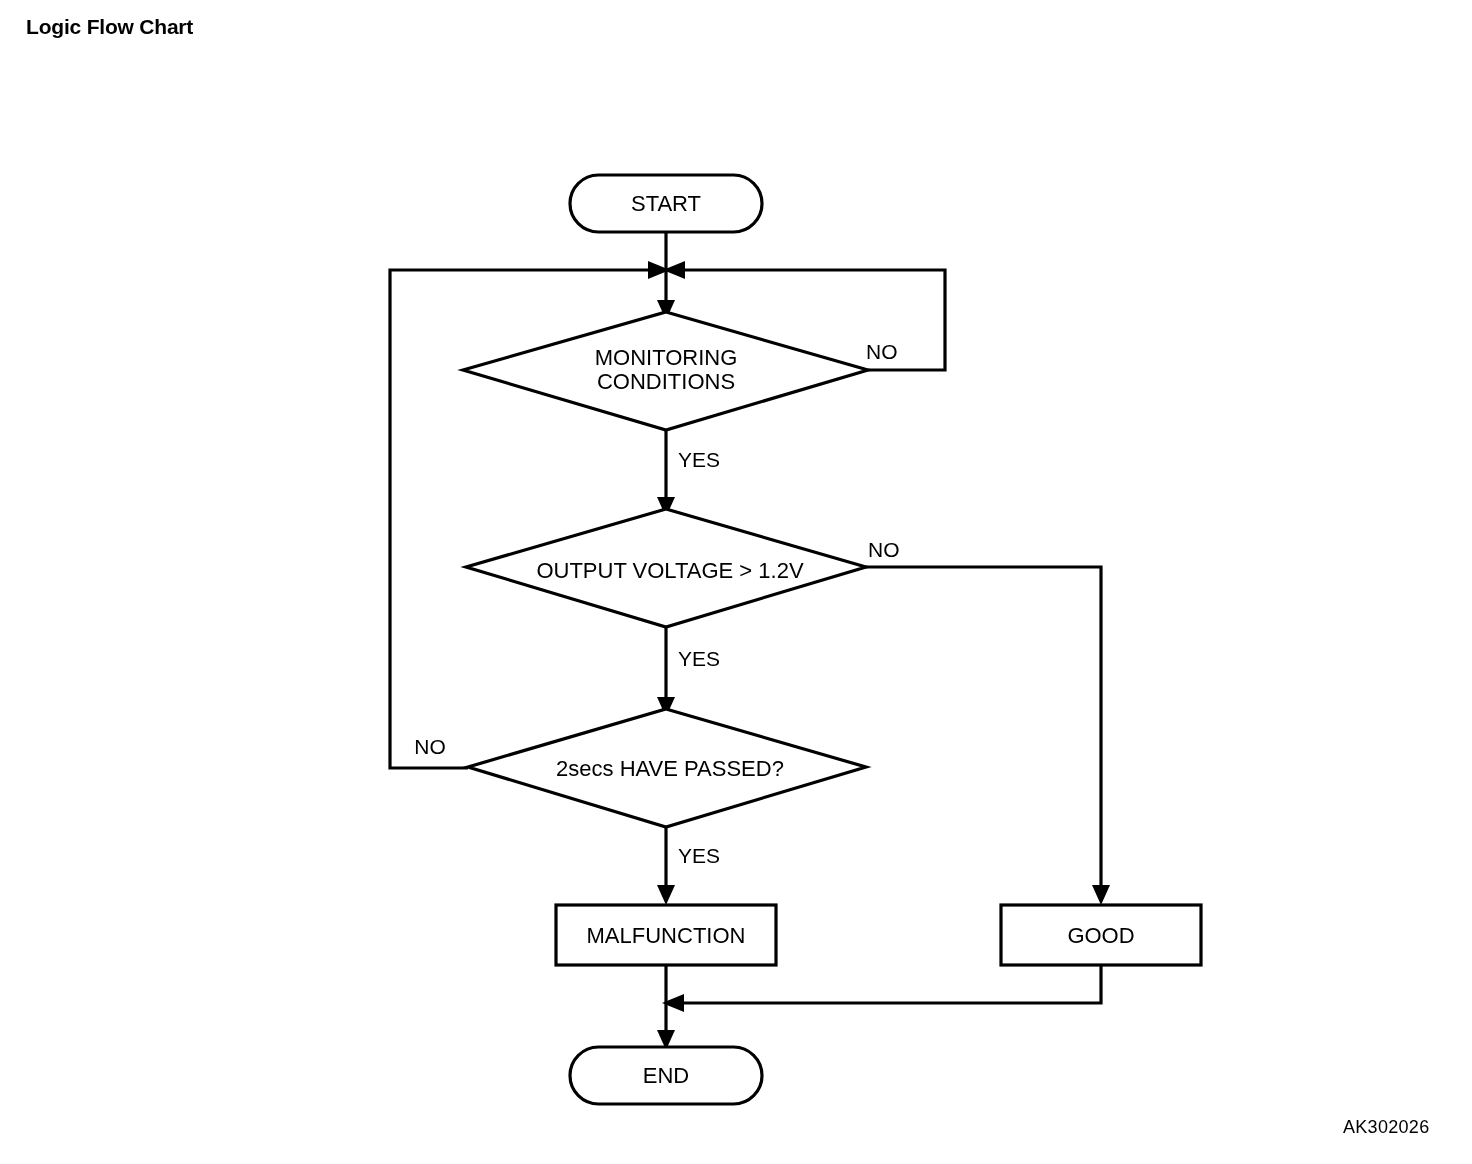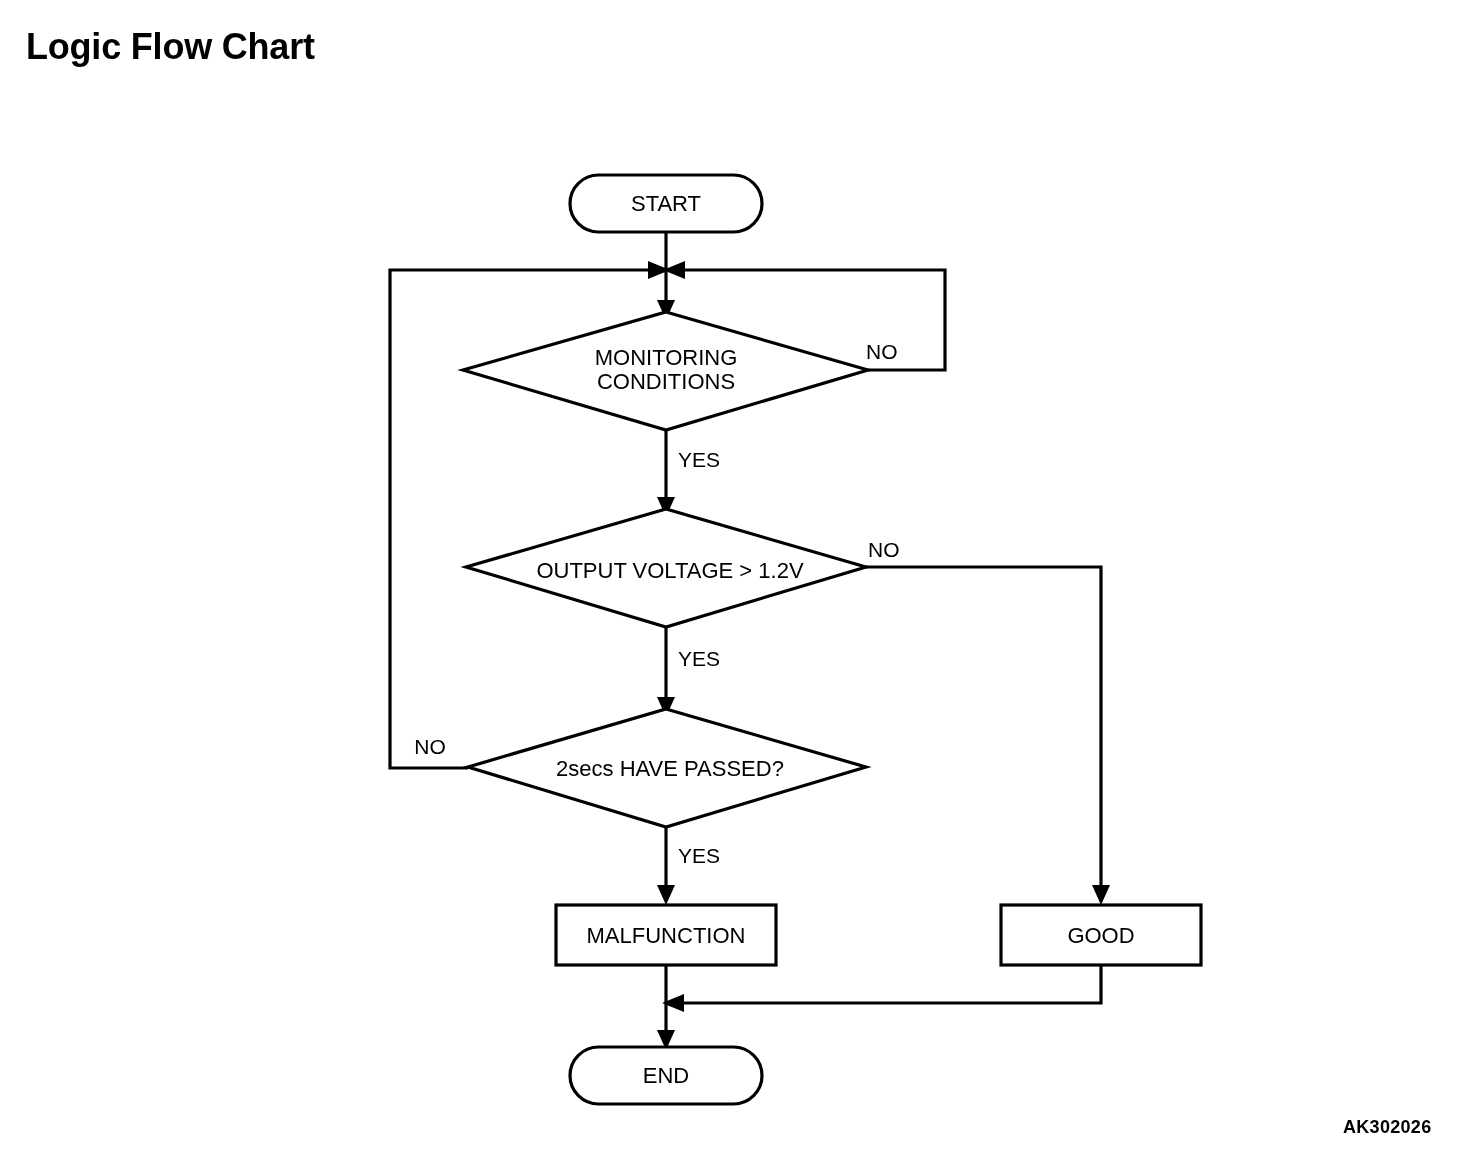--- a/index.html
+++ b/index.html
@@ -11,32 +11,32 @@
     width: 1472px;
     height: 1164px;
     position: relative;
     font-family: "Liberation Sans", sans-serif;
     color: #000000;
     overflow: hidden;
   }
   #page-title {
     position: absolute;
     left: 26px;
-    top: 26px;
-    font-size: 36px;
+    top: 15px;
+    font-size: 21px;
     font-weight: bold;
     letter-spacing: -0.2px;
     white-space: nowrap;
   }
   #ref-code {
     position: absolute;
     left: 1343px;
     top: 1117px;
     font-size: 18px;
-    font-weight: bold;
+    font-weight: normal;
     letter-spacing: 0.3px;
     white-space: nowrap;
   }
   #flow-svg {
     position: absolute;
     left: 0;
     top: 0;
   }
   .node-text {
     font-family: "Liberation Sans", sans-serif;

